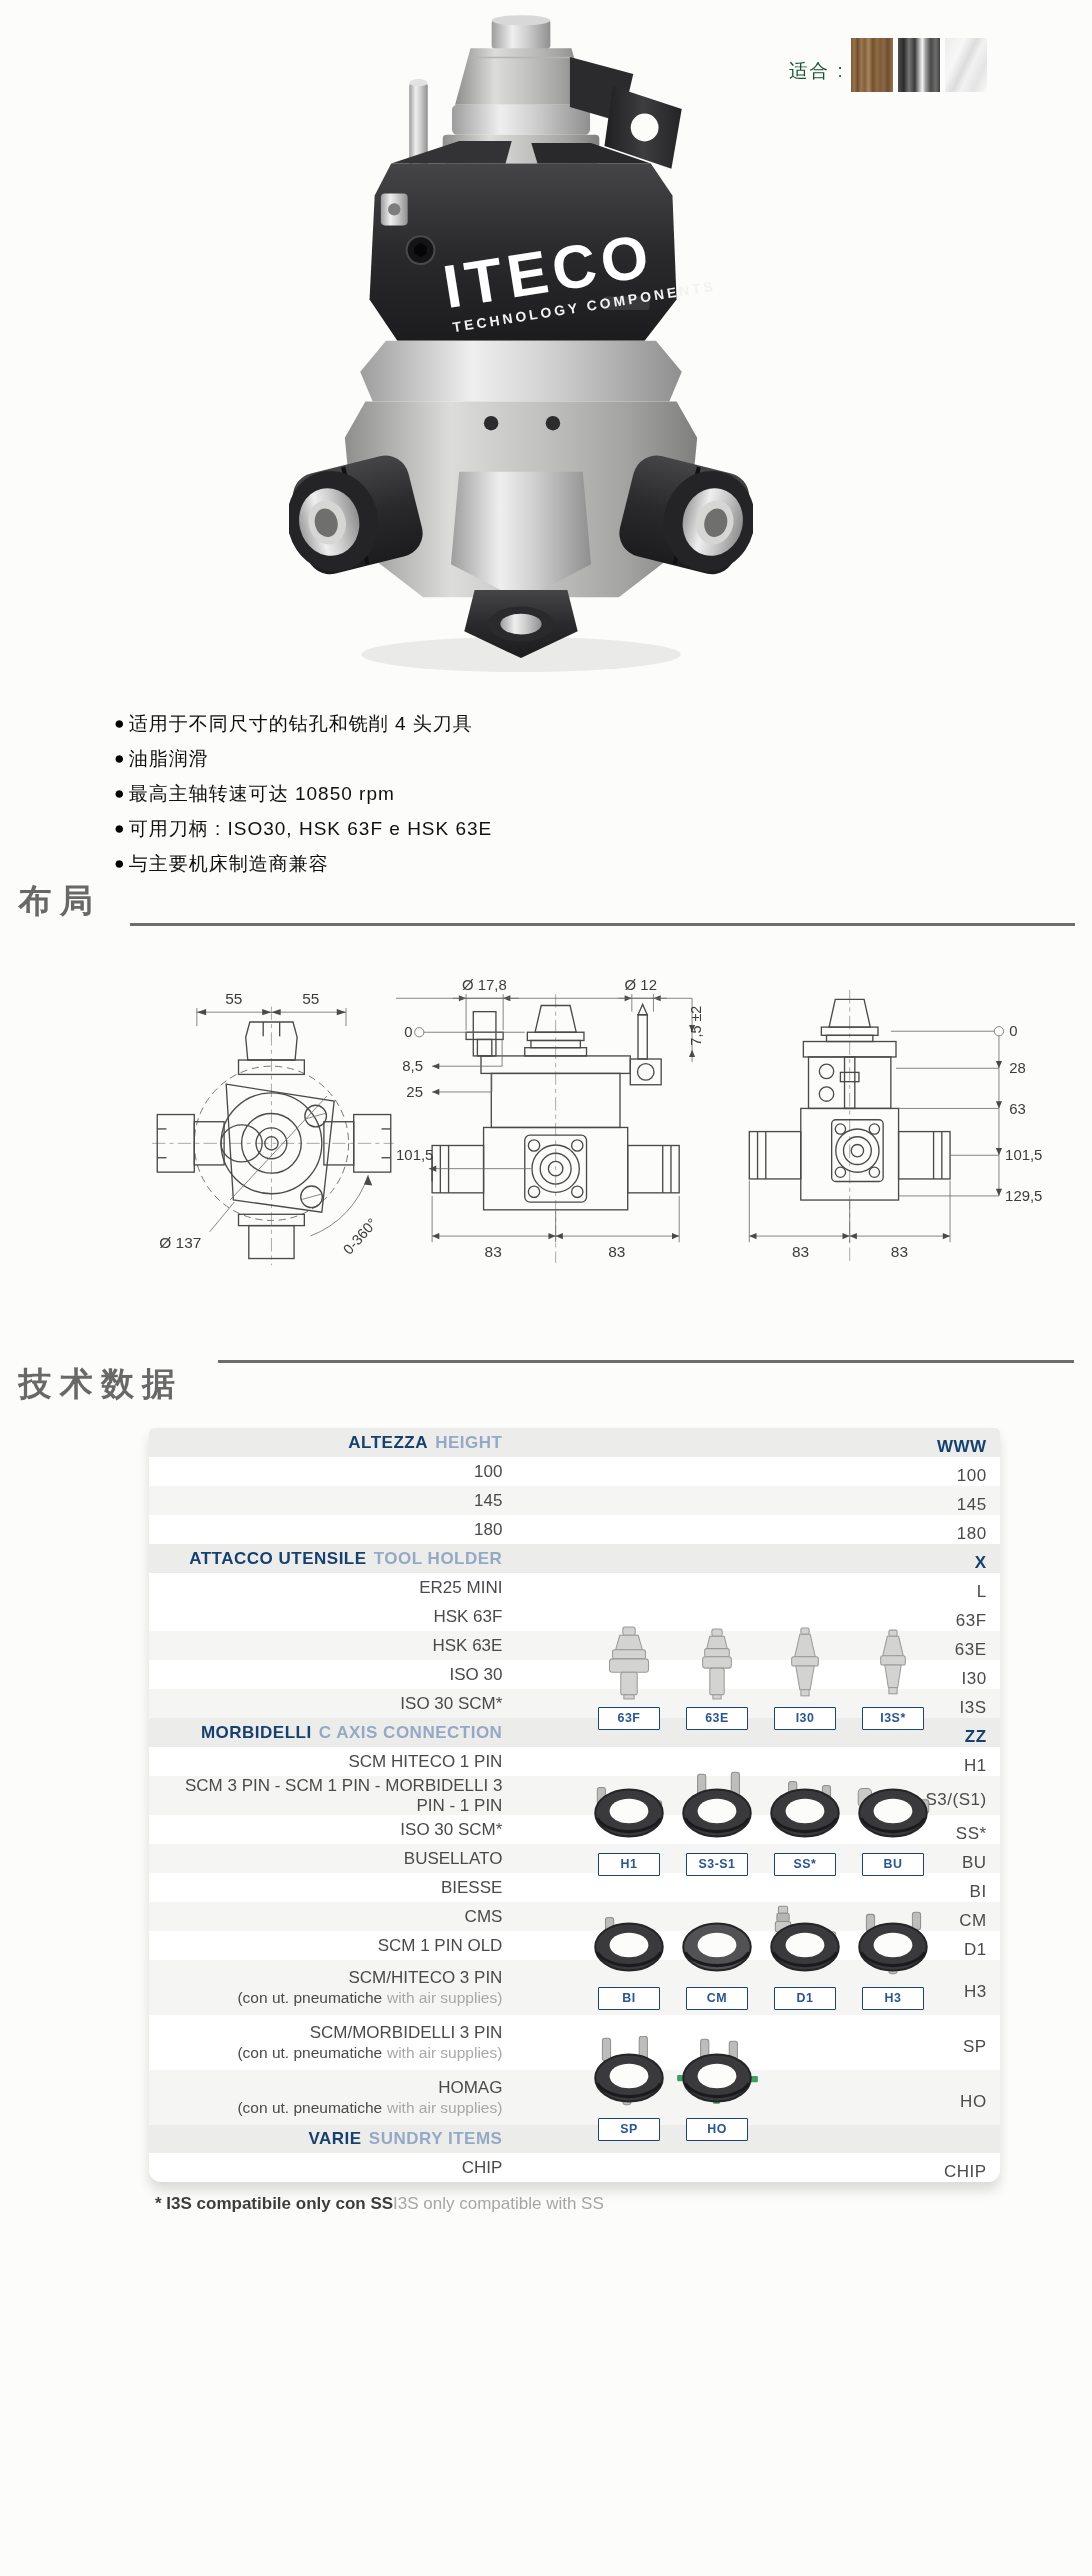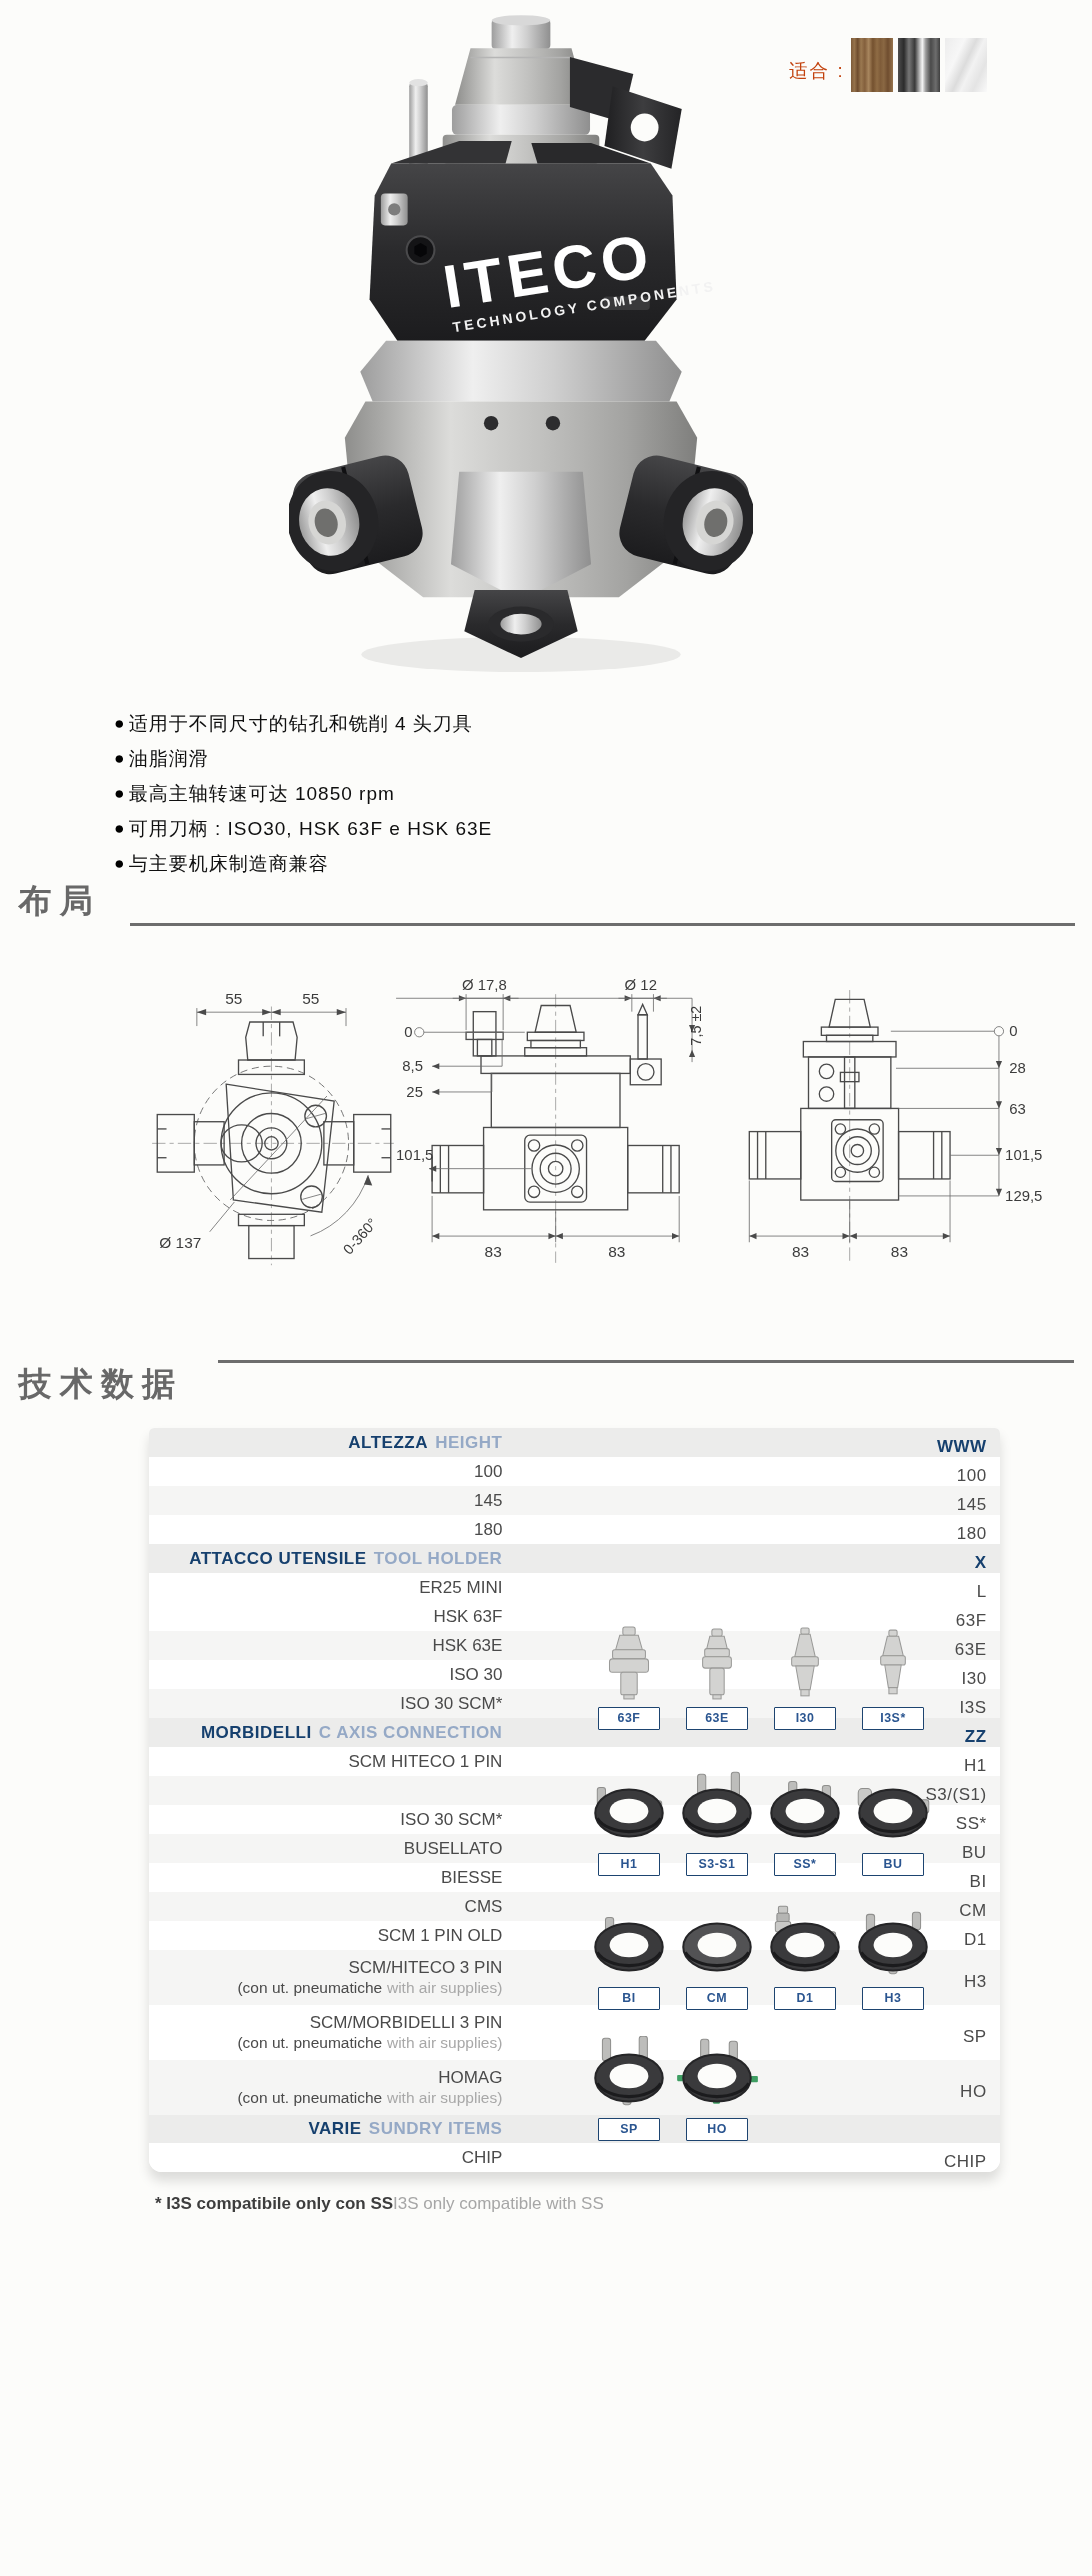--- a/index.html
+++ b/index.html
@@ -1,20 +1,20 @@
 <!DOCTYPE html>
 <html style="font-size:8.2px"><head>
 <meta charset="utf-8">
 <style>
   html,body{margin:0;padding:0;}
   body{width:1092px;height:2629px;position:relative;background:#fcfcfa;
        font-family:"Liberation Sans",sans-serif;color:#222;overflow:hidden;}
 
   
-  .suitable-label{position:absolute;left:789px;top:58px;font-size:18.5px;color:#c2410c;letter-spacing:2.1px;}
+  .suitable-label{position:absolute;left:789px;top:58px;font-size:18.5px;color:#14532d;letter-spacing:2.1px;}
   .swatches{position:absolute;left:851px;top:38px;display:flex;gap:5.2px;}
   .swatch{width:42px;height:54px;flex:none;}
   .swatch.wood{background:linear-gradient(90deg,#7c5a39 0%,#96734c 8%,#6e4c2e 16%,#9a7850 24%,#835f3c 33%,#a8865e 42%,#74512f 52%,#8f6c45 62%,#7b573374 70%,#8a6843 78%,#6f4d2f 88%,#97744d 100%),#82603e;}
   .swatch.steel{background:linear-gradient(90deg,#4e4e4e 0%,#2c2c2c 14%,#777 26%,#3a3a3a 40%,#bdbdbd 52%,#f4f4f4 58%,#9b9b9b 66%,#4a4a4a 78%,#6d6d6d 90%,#3f3f3f 100%);}
   .swatch.glass{background:linear-gradient(115deg,#ececec 0%,#f7f7f7 30%,#dcdcdc 48%,#f2f2f2 60%,#e4e4e4 78%,#fafafa 100%);}
 
   
   .features{position:absolute;left:114px;top:706px;}
   .feature{height:35px;display:flex;align-items:center;font-size:19px;color:#0f0f0f;letter-spacing:1px;white-space:nowrap;}
   .feature .dot{font-size:17.5px;margin-right:3.1px;color:#000;}
@@ -440,20 +440,23 @@
       <div class="cell-label"><span class="hd-it">MORBIDELLI</span><span class="hd-en">C AXIS CONNECTION</span></div>
       <div class="cell-code">ZZ</div>
     </div>
     <div class="trow">
       <div class="cell-label">
         <div>SCM HITECO 1 PIN</div>
       </div>
       <div class="cell-code">H1</div>
     </div>
     <div class="trow alt">
+      <div class="cell-label">
+        <div>SCM 3 PIN - SCM 1 PIN - MORBIDELLI 3 PIN - 1 PIN</div>
+      </div>
       <div class="cell-code">S3/(S1)</div>
     </div>
     <div class="trow">
       <div class="cell-label">
         <div>ISO 30 SCM*</div>
       </div>
       <div class="cell-code">SS*</div>
     </div>
     <div class="trow alt">
       <div class="cell-label">

